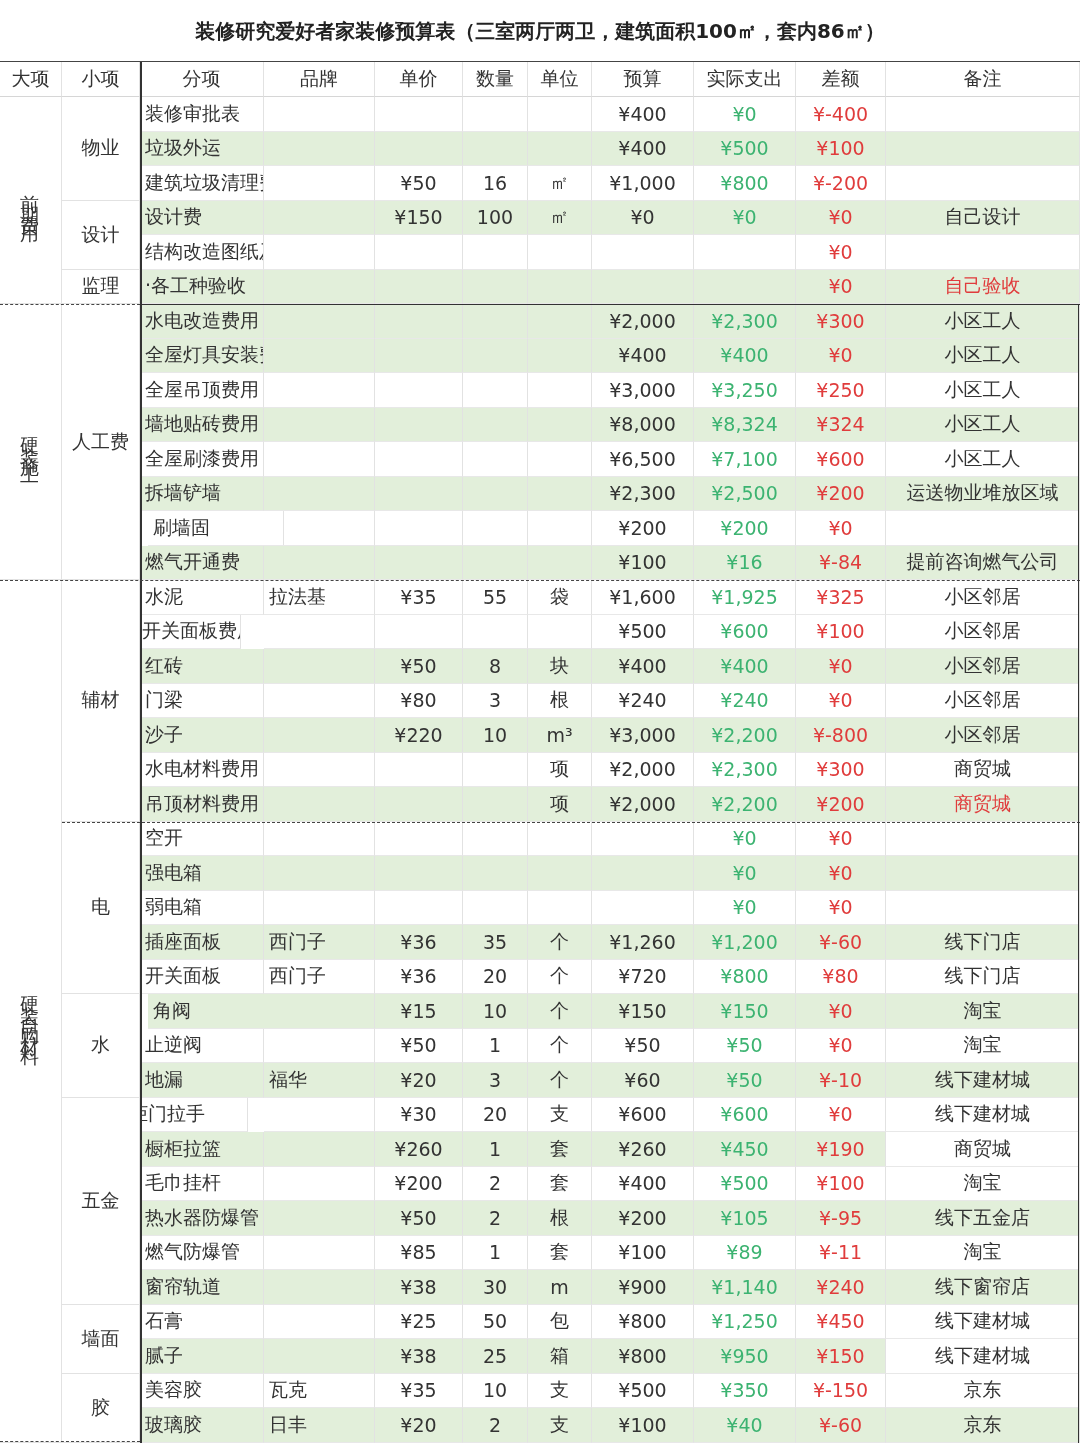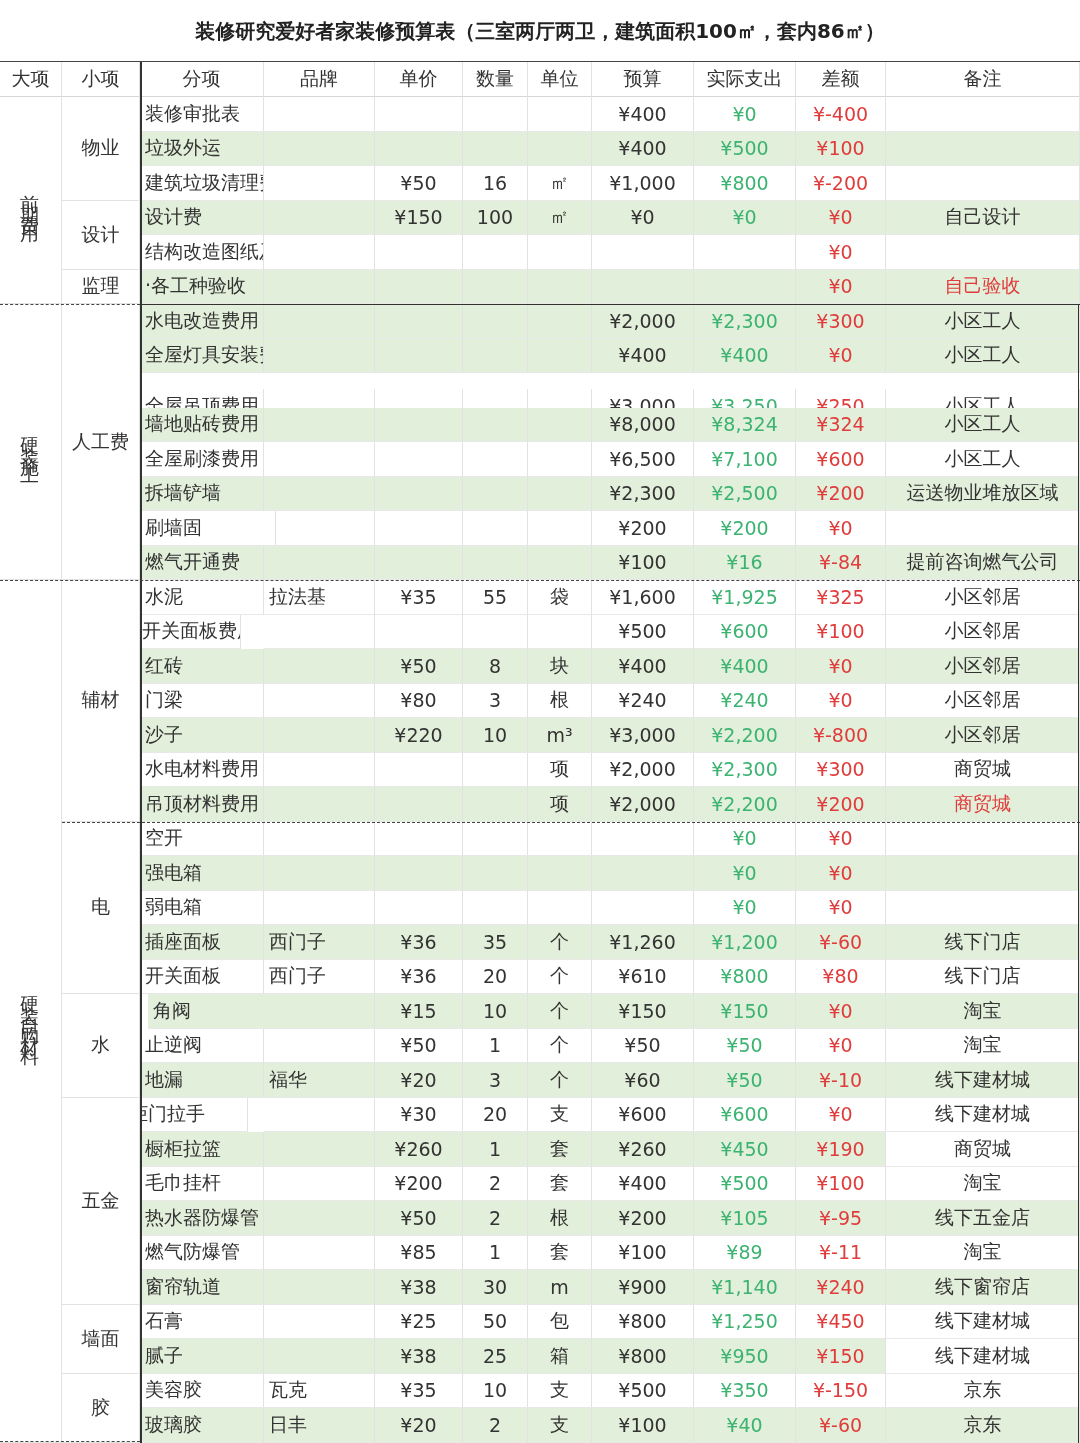--- a/index.html
+++ b/index.html
@@ -120,21 +120,21 @@
     <div class="cell left green" style="left: 140px; width: 124px;">全屋灯具安装费用</div>
     <div class="cell left green" style="left: 264px; width: 111px;"></div>
     <div class="cell green" style="left: 375px; width: 88px;"></div>
     <div class="cell green" style="left: 463px; width: 65px;"></div>
     <div class="cell green" style="left: 528px; width: 64px;"></div>
     <div class="cell green" style="left: 592px; width: 102px;">¥400</div>
     <div class="cell c-actual green" style="left: 694px; width: 102px;">¥400</div>
     <div class="cell c-diff green" style="left: 796px; width: 90px;">¥0</div>
     <div class="cell green" style="left: 886px; width: 194px;">小区工人</div>
   </div>
-<div class="row" style="top: 389px; border-radius: 16px;">
+<div class="row" style="top: 373px; border-radius: 16px;">
     <div class="cell left" style="left: 140px; width: 124px;">全屋吊顶费用</div>
     <div class="cell left" style="left: 264px; width: 111px;"></div>
     <div class="cell" style="left: 375px; width: 88px;"></div>
     <div class="cell" style="left: 463px; width: 65px;"></div>
     <div class="cell" style="left: 528px; width: 64px;"></div>
     <div class="cell" style="left: 592px; width: 102px;">¥3,000</div>
     <div class="cell c-actual" style="left: 694px; width: 102px;">¥3,250</div>
     <div class="cell c-diff" style="left: 796px; width: 90px;">¥250</div>
     <div class="cell" style="left: 886px; width: 194px;">小区工人</div>
   </div>
@@ -165,21 +165,21 @@
     <div class="cell left green" style="left: 264px; width: 111px;"></div>
     <div class="cell green" style="left: 375px; width: 88px;"></div>
     <div class="cell green" style="left: 463px; width: 65px;"></div>
     <div class="cell green" style="left: 528px; width: 64px;"></div>
     <div class="cell green" style="left: 592px; width: 102px;">¥2,300</div>
     <div class="cell c-actual green" style="left: 694px; width: 102px;">¥2,500</div>
     <div class="cell c-diff green" style="left: 796px; width: 90px;">¥200</div>
     <div class="cell green" style="left: 886px; width: 194px;">运送物业堆放区域</div>
   </div>
 <div class="row" style="top: 511px;">
-    <div class="cell left" style="left: 140px; width: 136px;">刷墙固</div>
+    <div class="cell left" style="left: 148px; width: 136px;">刷墙固</div>
     <div class="cell left" style="left: 264px; width: 111px;"></div>
     <div class="cell" style="left: 375px; width: 88px;"></div>
     <div class="cell" style="left: 463px; width: 65px;"></div>
     <div class="cell" style="left: 528px; width: 64px;"></div>
     <div class="cell" style="left: 592px; width: 102px;">¥200</div>
     <div class="cell c-actual" style="left: 694px; width: 102px;">¥200</div>
     <div class="cell c-diff" style="left: 796px; width: 90px;">¥0</div>
     <div class="cell" style="left: 886px; width: 194px;"></div>
   </div>
 <div class="row" style="top: 545.5px; text-decoration: underline;">
@@ -313,21 +313,21 @@
     <div class="cell c-actual green" style="left: 694px; width: 102px;">¥1,200</div>
     <div class="cell c-diff green" style="left: 796px; width: 90px;">¥-60</div>
     <div class="cell green" style="left: 886px; width: 194px;">线下门店</div>
   </div>
 <div class="row" style="top: 959.5px;">
     <div class="cell left" style="left: 140px; width: 124px;">开关面板</div>
     <div class="cell left" style="left: 264px; width: 111px;">西门子</div>
     <div class="cell" style="left: 375px; width: 88px;">¥36</div>
     <div class="cell" style="left: 463px; width: 65px;">20</div>
     <div class="cell" style="left: 528px; width: 64px;">个</div>
-    <div class="cell" style="left: 592px; width: 102px;">¥610</div>
+    <div class="cell" style="left: 592px; width: 102px;">¥720</div>
     <div class="cell c-actual" style="left: 694px; width: 102px;">¥800</div>
     <div class="cell c-diff" style="left: 796px; width: 90px;">¥80</div>
     <div class="cell" style="left: 886px; width: 194px;">线下门店</div>
   </div>
 <div class="row" style="top: 994px;">
     <div class="cell left green" style="left: 148px; width: 124px;">角阀</div>
     <div class="cell left green" style="left: 264px; width: 111px;"></div>
     <div class="cell green" style="left: 375px; width: 88px;">¥15</div>
     <div class="cell green" style="left: 463px; width: 65px;">10</div>
     <div class="cell green" style="left: 528px; width: 64px;">个</div>

